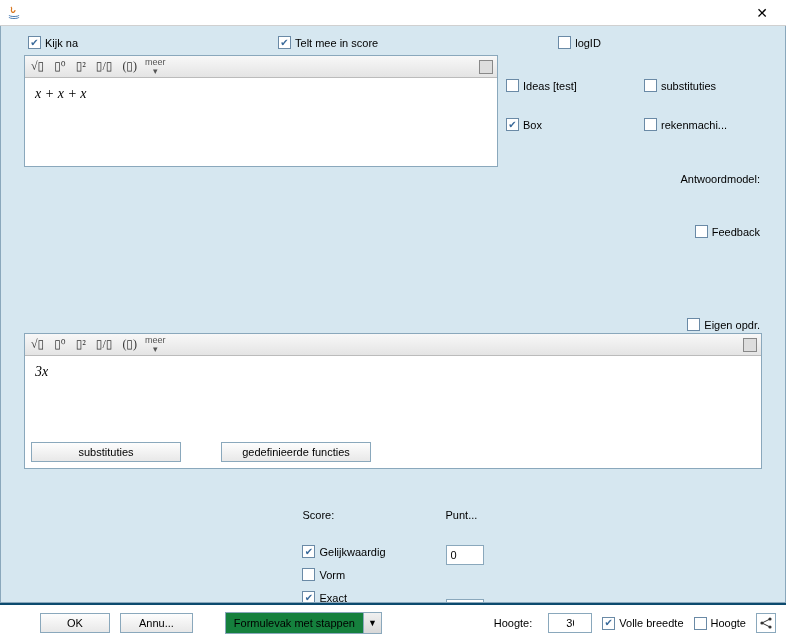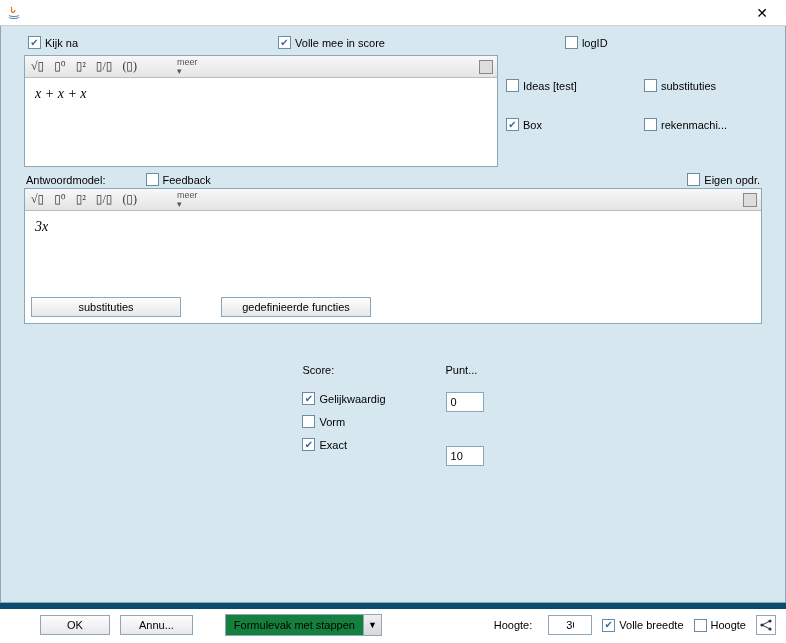--- a/index.html
+++ b/index.html
@@ -11,36 +11,36 @@
 .main { background: #d6e7f0; height: 577px; padding: 4px 23px; border: 1px solid #8aa8bc; border-top: none; overflow: hidden; }
 .row-top { display: flex; gap: 40px; padding: 6px 4px; }
 .chk-wrap { display: flex; align-items: center; gap: 4px; }
 .chk { width: 13px; height: 13px; border: 1px solid #6a8aa6; background: #fff; display: inline-flex; align-items: center; justify-content: center; font-size: 10px; color: #3a6a9a; line-height: 1; }
 .chk.checked::before { content: "✔"; }
 .lbl { color: #000; }
 .sect-lbl { color: #000; padding: 4px 2px 2px; }
 .panel { background: #fff; border: 1px solid #8aa8bc; }
 .toolbar { height: 22px; background: linear-gradient(#f8f8f8,#e4e4e4); border-bottom: 1px solid #bbb; display: flex; align-items: center; padding: 0 4px; gap: 6px; position: relative; }
 .tb-icon { font-family: "Times New Roman", serif; font-size: 12px; color: #333; padding: 0 2px; cursor: pointer; }
-.tb-meer { font-size: 9px; color: #555; display: flex; flex-direction: column; line-height: 1; cursor: pointer; margin-left: 32px; }
+.tb-meer { font-size: 9px; color: #555; display: flex; flex-direction: column; align-items: center; line-height: 1; cursor: pointer; }
 .tb-drop { width: 14px; height: 14px; border: 1px solid #888; background: #ddd; margin-left: auto; }
 .editor { padding: 8px 10px; font-family: "Times New Roman", serif; font-style: italic; font-size: 14px; color: #000000; min-height: 40px; }
 .two-col { display: flex; gap: 8px; }
 .left { flex: 0 0 474px; }
 .right { flex: 1; padding-top: 6px; }
 .right-grid { display: grid; grid-template-columns: 1fr 1fr; row-gap: 26px; column-gap: 20px; padding: 4px 0; }
-.ant-row { display: flex; align-items: center; gap: 40px; padding: 6px 2px 2px; }
+.ant-row { display: flex; align-items: flex-end; gap: 40px; padding: 6px 2px 2px; flex-direction: column; }
 .ant-row .spacer { flex: 1; }
 .btn { background: linear-gradient(#fdfdfd,#e8e8e8); border: 1px solid #8aa8bc; padding: 3px 18px; cursor: pointer; font-size: 11px; min-width: 70px; text-align: center; }
 .btn-row { display: flex; gap: 40px; padding: 6px 2px 0; }
 .score-area { display: flex; gap: 60px; justify-content: center; padding-top: 40px; }
 .score-col { display: flex; flex-direction: column; gap: 10px; }
-.score-col .hdr { color: #000; margin-bottom: 6px; }
+.score-col .hdr { color: #000; margin-bottom: 14px; }
 .num-input { width: 38px; height: 20px; border: 1px solid #8aa8bc; background: #fff; padding: 2px 4px; font-size: 11px; }
-.bottombar { height: 38px; background: #fff; border-top: 6px solid #0c4a6e; display: flex; align-items: center; padding: 0 10px; gap: 10px; }
+.bottombar { height: 38px; background: #fff; border-top: 2px solid #0c4a6e; display: flex; align-items: center; padding: 0 10px; gap: 10px; }
 .select { display: inline-flex; align-items: center; border: 1px solid #8aa8bc; background: #15803d; height: 22px; }
 .select-txt { padding: 0 8px; }
 .select-arr { width: 18px; height: 20px; border-left: 1px solid #8aa8bc; background: linear-gradient(#f0f0f0,#d8d8d8); display: flex; align-items: center; justify-content: center; font-size: 9px; }
 .fld { width: 44px; height: 20px; border: 1px solid #8aa8bc; background: #fff; padding: 2px 17px; font-size: 11px; margin-left: 6px; }
 .share-icon { width: 20px; height: 20px; border: 1px solid #8aa8bc; display: flex; align-items: center; justify-content: center; margin-left: auto; }
 .full-panel { background: #fff; border: 1px solid #8aa8bc; }
 </style>
 </head>
 <body>
 
@@ -57,21 +57,21 @@
 
 <div class="main">
   <div class="row-top">
     <label class="chk-wrap">
         <span class="chk checked"></span>
         <span class="lbl">Kijk na</span>
       </label>
     <span style="width:120px"></span>
     <label class="chk-wrap">
         <span class="chk checked"></span>
-        <span class="lbl">Volle mee in score</span>
+        <span class="lbl">Telt mee in score</span>
       </label>
     <span style="width:100px"></span>
     <label class="chk-wrap">
         <span class="chk"></span>
         <span class="lbl">logID</span>
       </label>
   </div>
 
   <div class="two-col">
     <div class="left">

